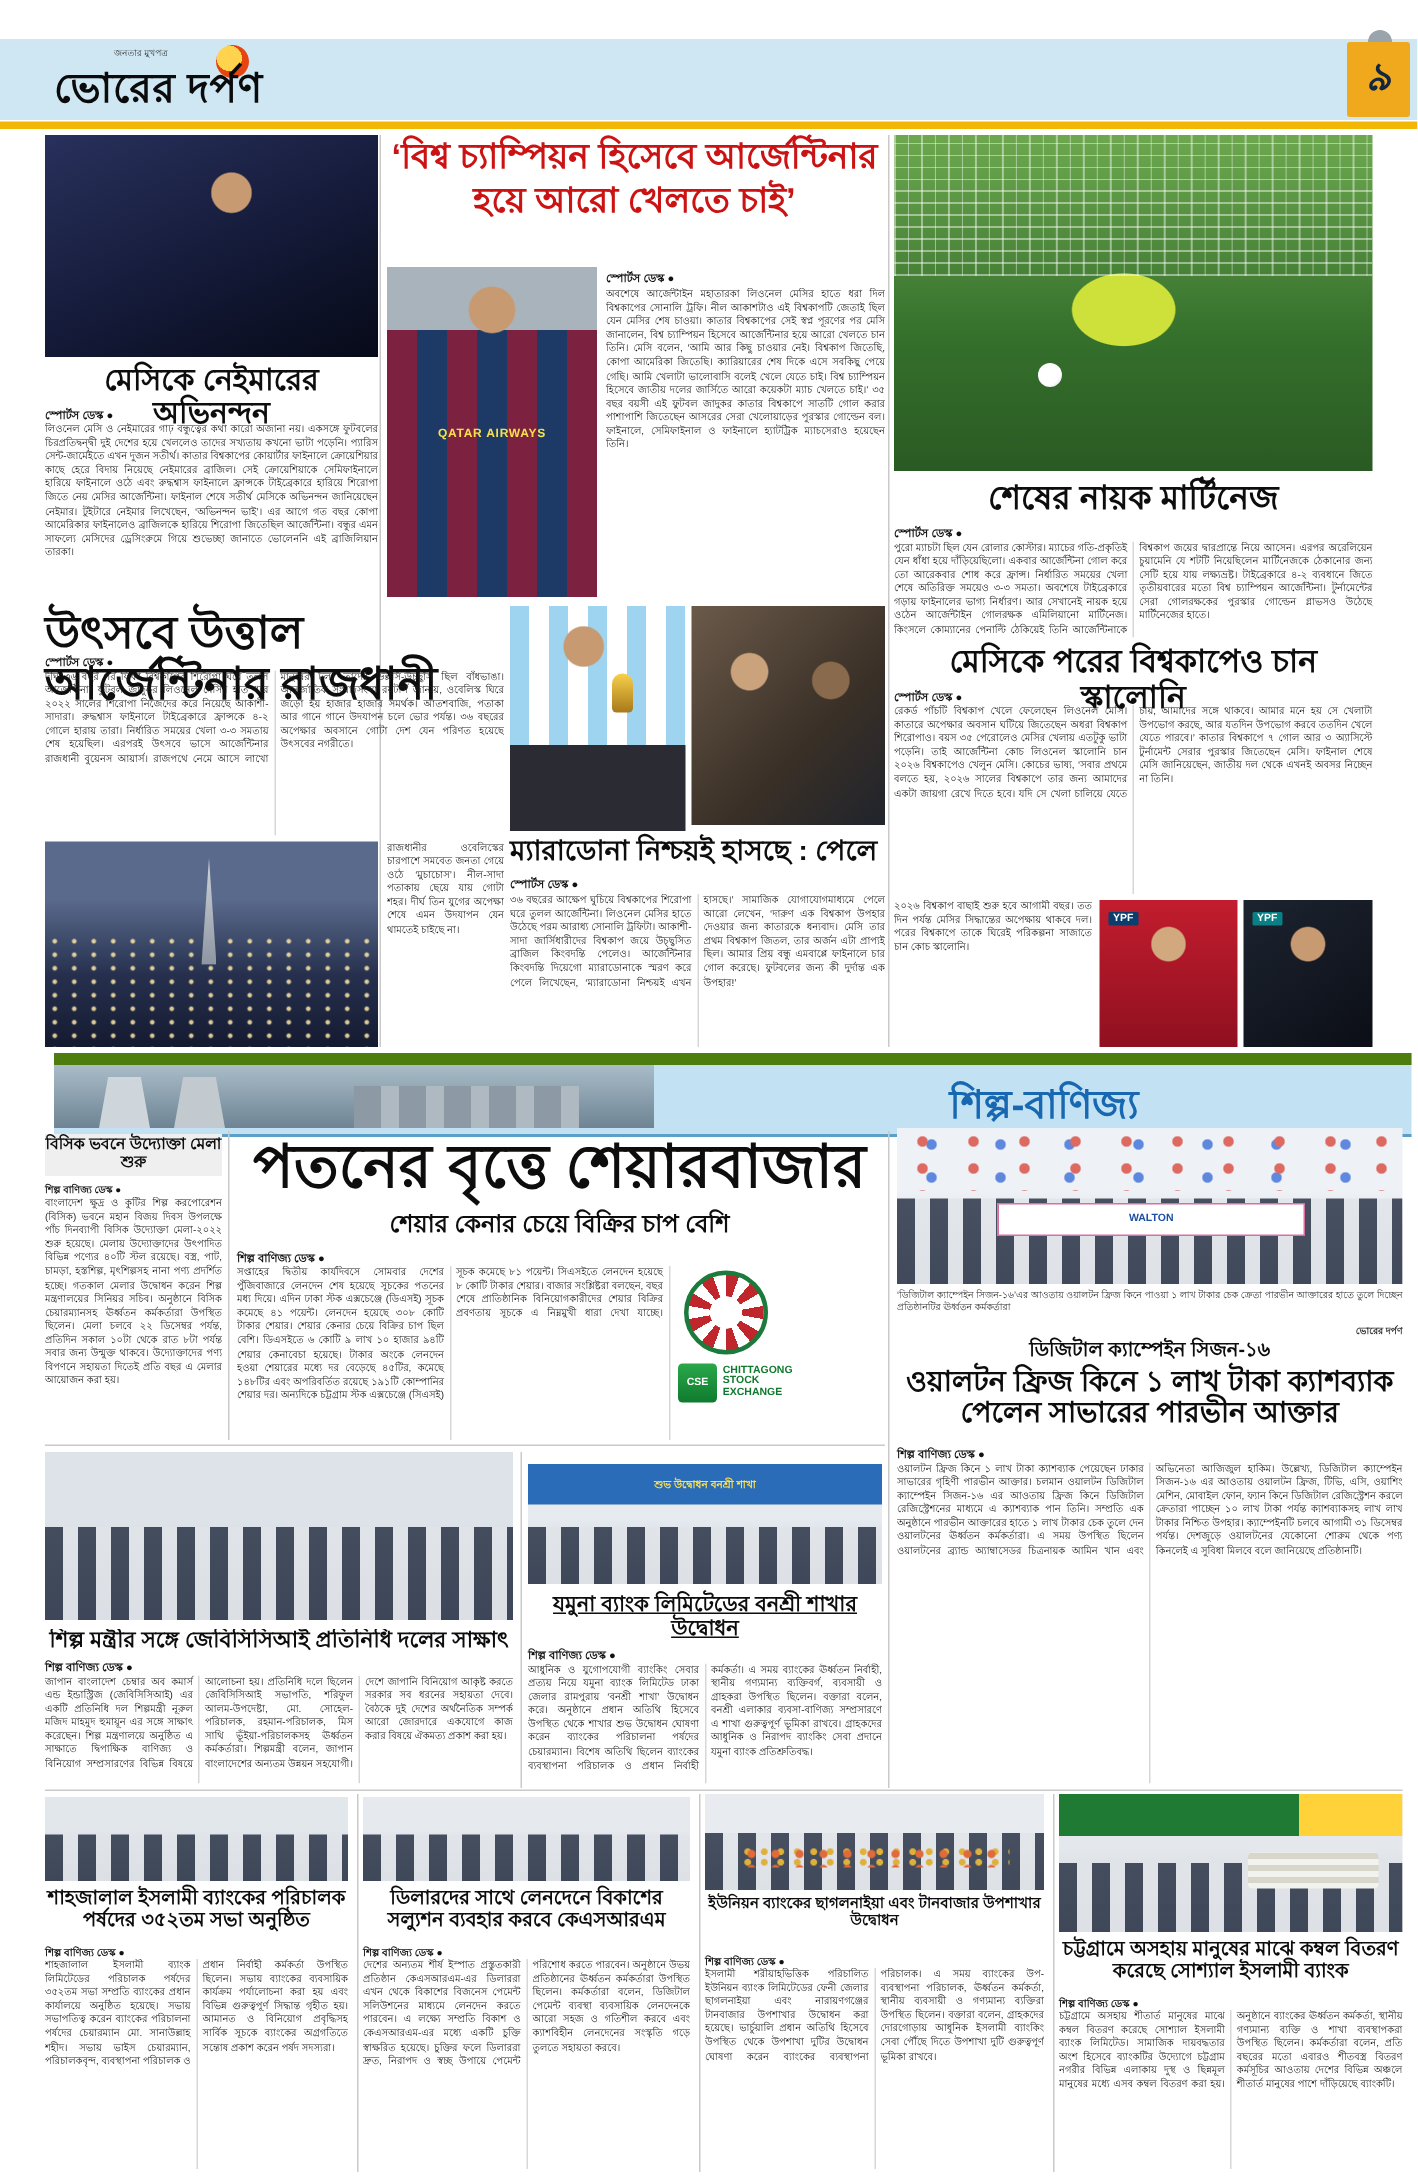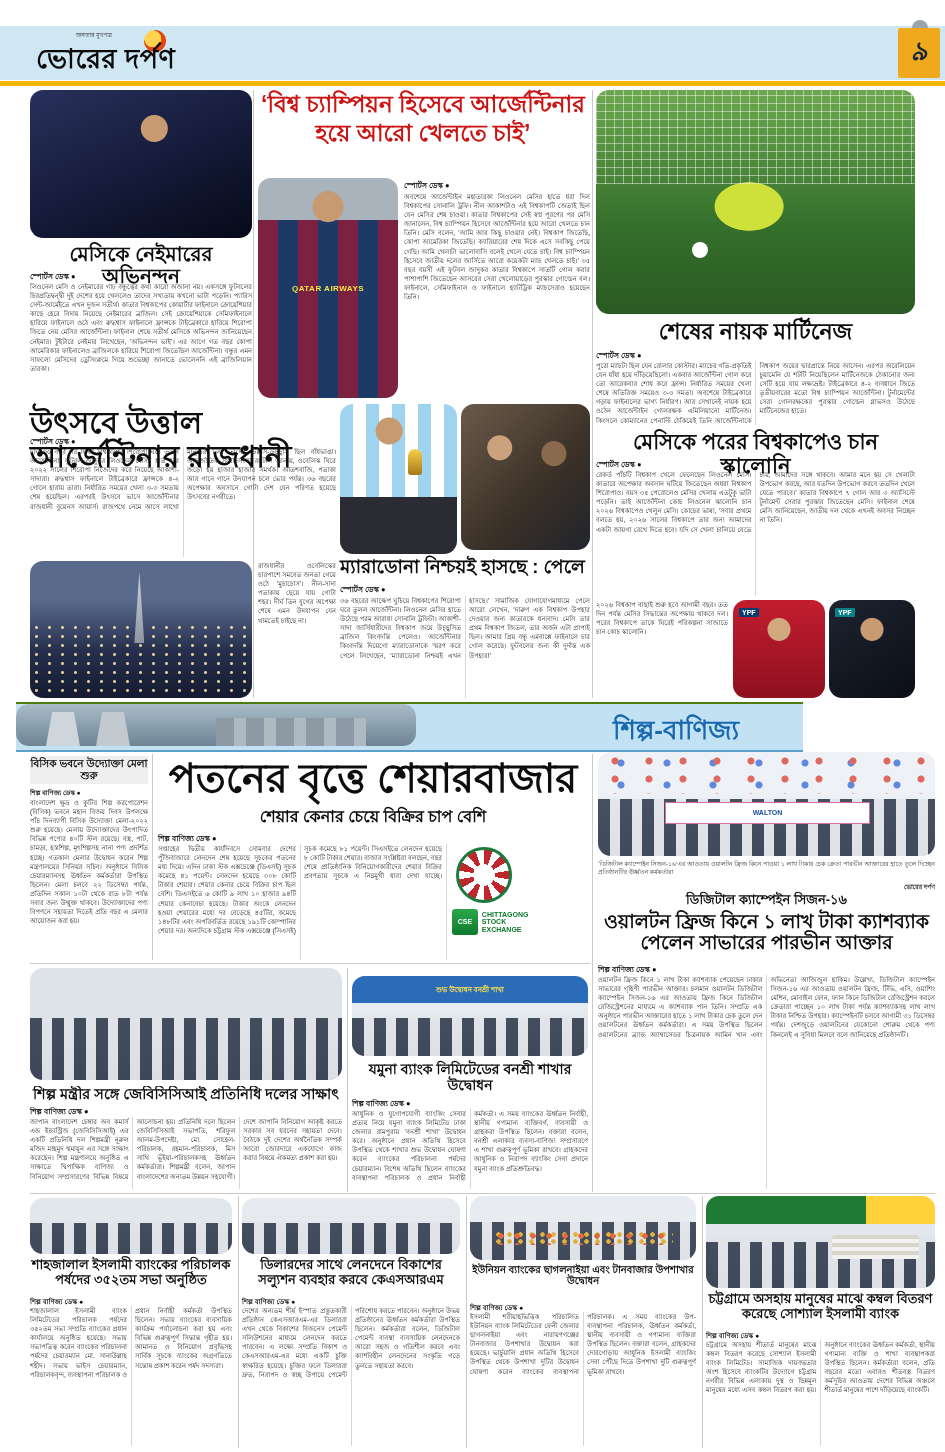--- a/index.html
+++ b/index.html
@@ -1,18 +1,18 @@
 <!DOCTYPE html>
 <html><head>
 <meta charset="utf-8">
 <style>
   html,body{margin:0;padding:0;background:#ffffff;}
   body{width:945px;height:1452px;position:relative;font-family:"Liberation Sans","DejaVu Sans",sans-serif;color:#111;}
   .abs{position:absolute;}
-  .ph{position:absolute;overflow:hidden;background:#b8bec4;border-radius:13px;}
+  .ph{position:absolute;overflow:hidden;background:#b8bec4;}
   .hl{font-weight:bold;color:#0d0d0d;line-height:1.12;}
   .center{text-align:center;}
   .byline{font-size:7.5px;font-weight:bold;color:#111;}
   .bt{font-size:6.6px;line-height:1.38;text-align:justify;color:#1c1c1c;overflow:hidden;}
   .c2{column-count:2;column-gap:8px;column-rule:1px solid #d7d7d7;}
   .c3{column-count:3;column-gap:8px;column-rule:1px solid #d7d7d7;}
   .vline{position:absolute;width:1px;background:#c9c9c9;}
   .hline{position:absolute;height:1px;background:#c9c9c9;}
   .suits{position:absolute;left:0;right:0;bottom:0;height:55%;
     background:repeating-linear-gradient(90deg,rgba(25,35,55,.78) 0 12px,rgba(225,228,233,.85) 12px 22px);}
@@ -102,21 +102,21 @@
     radial-gradient(circle at 50% 30%,#d2a87e 0 11px,transparent 12px),
     linear-gradient(#c21d2e,#8f1020);">
   <span class="chip" style="left:6px;top:8px;background:#0b3d6e;">YPF</span>
 </div>
 <div class="ph" style="left:829px;top:600px;width:86px;height:98px;background:
     radial-gradient(circle at 50% 30%,#c79a72 0 11px,transparent 12px),
     linear-gradient(145deg,#1d2430,#0b0e16);">
   <span class="chip" style="left:6px;top:8px;background:#0a7f86;">YPF</span>
 </div>
 
-<div class="abs" style="left:16px;top:702px;width:787px;height:46px;background:#c2e2f4;border-top:2px solid #4d7c0f;border-bottom:2px solid #5aa0c8;">
+<div class="abs" style="left:36px;top:702px;width:905px;height:46px;background:#c2e2f4;border-top:8px solid #4d7c0f;border-bottom:2px solid #5aa0c8;">
   <div class="ph" style="left:0;top:0;width:400px;height:42px;background:linear-gradient(#a9bcc8,#6e8494);">
     <div class="abs" style="left:30px;top:8px;width:34px;height:34px;background:#cfd6db;clip-path:polygon(18% 0,82% 0,100% 100%,0 100%);"></div>
     <div class="abs" style="left:80px;top:8px;width:34px;height:34px;background:#c2cad0;clip-path:polygon(18% 0,82% 0,100% 100%,0 100%);"></div>
     <div class="abs" style="left:200px;top:14px;width:150px;height:28px;background:repeating-linear-gradient(90deg,#8d9aa6 0 18px,#aeb9c2 18px 30px);"></div>
   </div>
   <div class="abs center" style="left:470px;top:6px;width:380px;font-size:26px;font-weight:bold;color:#1768b0;">শিল্প-বাণিজ্য</div>
 </div>
 
 <div class="vline" style="left:152px;top:754px;height:206px;"></div>
 <div class="vline" style="left:592px;top:754px;height:438px;"></div>
@@ -165,21 +165,21 @@
 <div class="abs hl center" style="left:30px;top:1086px;width:312px;font-size:14.5px;white-space:nowrap;overflow:hidden;">শিল্প মন্ত্রীর সঙ্গে জেবিসিসিআই প্রতিনিধি দলের সাক্ষাৎ</div>
 <div class="abs byline" style="left:30px;top:1106px;">শিল্প বাণিজ্য ডেস্ক ●</div>
 <div class="abs bt c3" style="left:30px;top:1117px;width:312px;height:72px;">জাপান বাংলাদেশ চেম্বার অব কমার্স এন্ড ইন্ডাস্ট্রিজ (জেবিসিসিআই) এর একটি প্রতিনিধি দল শিল্পমন্ত্রী নূরুল মজিদ মাহমুদ হুমায়ূন এর সঙ্গে সাক্ষাৎ করেছেন। শিল্প মন্ত্রণালয়ে অনুষ্ঠিত এ সাক্ষাতে দ্বিপাক্ষিক বাণিজ্য ও বিনিয়োগ সম্প্রসারণের বিভিন্ন বিষয়ে আলোচনা হয়। প্রতিনিধি দলে ছিলেন জেবিসিসিআই সভাপতি, শরিফুল আলম-উপদেষ্টা, মো. সোহেল-পরিচালক, রহমান-পরিচালক, মিস সাথি ভূঁইয়া-পরিচালকসহ ঊর্ধ্বতন কর্মকর্তারা। শিল্পমন্ত্রী বলেন, জাপান বাংলাদেশের অন্যতম উন্নয়ন সহযোগী। দেশে জাপানি বিনিয়োগ আকৃষ্ট করতে সরকার সব ধরনের সহায়তা দেবে। বৈঠকে দুই দেশের অর্থনৈতিক সম্পর্ক আরো জোরদারে একযোগে কাজ করার বিষয়ে ঐকমত্য প্রকাশ করা হয়।</div>
 
 <div class="ph" style="left:352px;top:976px;width:236px;height:80px;background:linear-gradient(#e6ebf0 0 45%,#c3cbd3);">
   <div class="abs" style="left:0;top:0;width:100%;height:34%;background:#2b6cb8;display:flex;align-items:center;justify-content:center;">
     <span style="font-size:7px;font-weight:bold;color:#ffe14d;">শুভ উদ্বোধন  বনশ্রী শাখা</span>
   </div>
   <div class="suits" style="height:48%;"></div>
 </div>
-<div class="abs hl center" style="left:352px;top:1062px;width:236px;font-size:14px;">যমুনা ব্যাংক লিমিটেডের বনশ্রী শাখার উদ্বোধন</div>
+<div class="abs hl center" style="left:352px;top:1062px;width:236px;font-size:14px;text-decoration:underline;">যমুনা ব্যাংক লিমিটেডের বনশ্রী শাখার উদ্বোধন</div>
 <div class="abs byline" style="left:352px;top:1098px;">শিল্প বাণিজ্য ডেস্ক ●</div>
 <div class="abs bt c2" style="left:352px;top:1109px;width:236px;height:80px;">আধুনিক ও যুগোপযোগী ব্যাংকিং সেবার প্রত্যয় নিয়ে যমুনা ব্যাংক লিমিটেড ঢাকা জেলার রামপুরায় ‘বনশ্রী শাখা’ উদ্বোধন করে। অনুষ্ঠানে প্রধান অতিথি হিসেবে উপস্থিত থেকে শাখার শুভ উদ্বোধন ঘোষণা করেন ব্যাংকের পরিচালনা পর্ষদের চেয়ারম্যান। বিশেষ অতিথি ছিলেন ব্যাংকের ব্যবস্থাপনা পরিচালক ও প্রধান নির্বাহী কর্মকর্তা। এ সময় ব্যাংকের ঊর্ধ্বতন নির্বাহী, স্থানীয় গণ্যমান্য ব্যক্তিবর্গ, ব্যবসায়ী ও গ্রাহকরা উপস্থিত ছিলেন। বক্তারা বলেন, বনশ্রী এলাকার ব্যবসা-বাণিজ্য সম্প্রসারণে এ শাখা গুরুত্বপূর্ণ ভূমিকা রাখবে। গ্রাহকদের আধুনিক ও নিরাপদ ব্যাংকিং সেবা প্রদানে যমুনা ব্যাংক প্রতিশ্রুতিবদ্ধ।</div>
 
 <div class="ph" style="left:30px;top:1198px;width:202px;height:56px;background:linear-gradient(#e2e7ec 0 40%,#c0c9d1);">
   <div class="suits"></div>
 </div>
 <div class="abs hl center" style="left:30px;top:1258px;width:202px;font-size:13px;">শাহজালাল ইসলামী ব্যাংকের পরিচালক পর্ষদের ৩৫২তম সভা অনুষ্ঠিত</div>
 <div class="abs byline" style="left:30px;top:1296px;font-size:6.8px;">শিল্প বাণিজ্য ডেস্ক ●</div>
 <div class="abs bt c2" style="left:30px;top:1306px;width:202px;height:140px;">শাহজালাল ইসলামী ব্যাংক লিমিটেডের পরিচালক পর্ষদের ৩৫২তম সভা সম্প্রতি ব্যাংকের প্রধান কার্যালয়ে অনুষ্ঠিত হয়েছে। সভায় সভাপতিত্ব করেন ব্যাংকের পরিচালনা পর্ষদের চেয়ারম্যান মো. সানাউল্লাহ শহীদ। সভায় ভাইস চেয়ারম্যান, পরিচালকবৃন্দ, ব্যবস্থাপনা পরিচালক ও প্রধান নির্বাহী কর্মকর্তা উপস্থিত ছিলেন। সভায় ব্যাংকের ব্যবসায়িক কার্যক্রম পর্যালোচনা করা হয় এবং বিভিন্ন গুরুত্বপূর্ণ সিদ্ধান্ত গৃহীত হয়। আমানত ও বিনিয়োগ প্রবৃদ্ধিসহ সার্বিক সূচকে ব্যাংকের অগ্রগতিতে সন্তোষ প্রকাশ করেন পর্ষদ সদস্যরা।</div>
 

